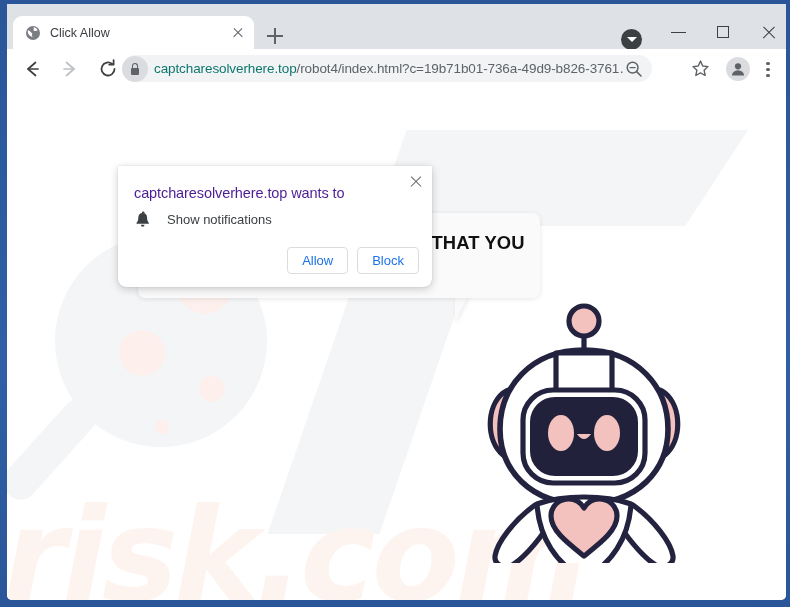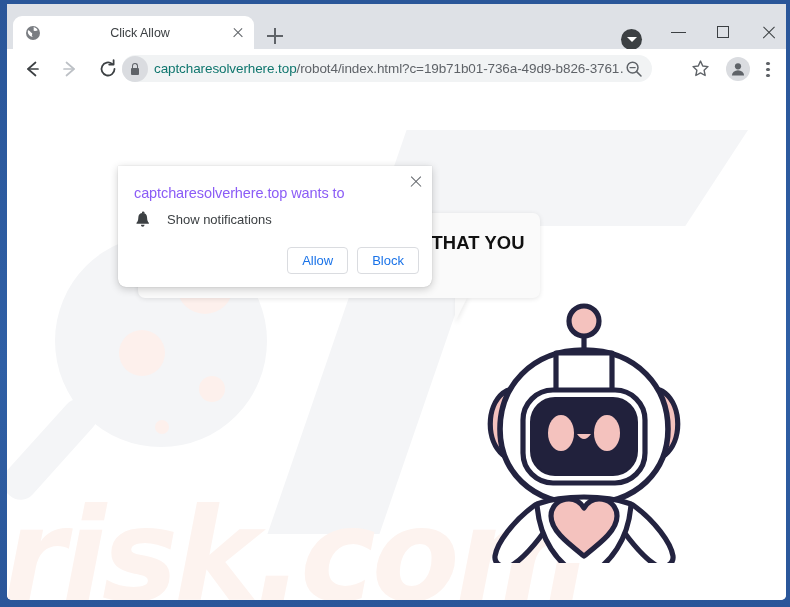--- a/index.html
+++ b/index.html
@@ -50,21 +50,20 @@
     flex: 0 0 16px;
     margin-right: 9px;
   }
   #tab-title {
     flex: 1 1 auto;
     font-size: 12.5px;
     color: #3c4043;
     white-space: nowrap;
     overflow: hidden;
     text-overflow: ellipsis;
-    text-align: center;
   }
   #tab-close {
     width: 16px; height: 16px;
     flex: 0 0 16px;
     position: relative;
   }
   #tab-close::before, #tab-close::after {
     content: "";
     position: absolute;
     left: 2px; top: 7.5px;
@@ -347,21 +346,21 @@
     width: 14px; height: 1.3px;
     background: #5f6368;
   }
   #perm-close::before { transform: rotate(45deg); }
   #perm-close::after  { transform: rotate(-45deg); }
 
   #perm-title {
     position: absolute;
     left: 16px; top: 19px;
     font-size: 14.5px;
-    color: #8b5cf6;
+    color: #4c1d95;
     letter-spacing: -0.1px;
   }
   #perm-row {
     position: absolute;
     left: 16px; top: 45px;
     display: flex;
     align-items: center;
   }
   #bell-icon { width: 17px; height: 17px; flex: 0 0 17px; }
   #perm-row-label {

